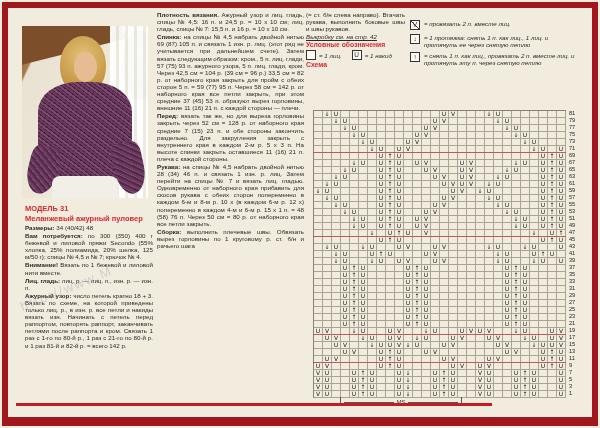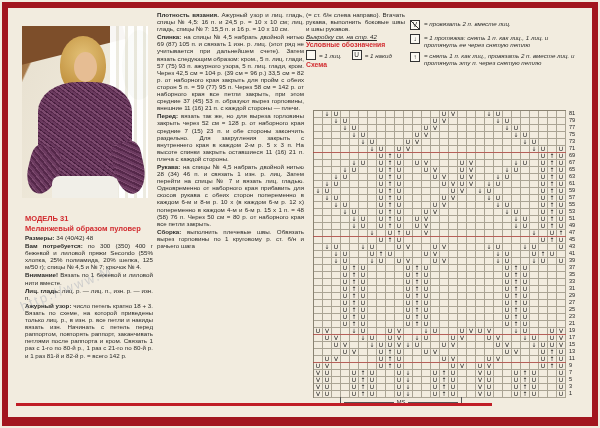--- a/index.html
+++ b/index.html
@@ -22,21 +22,21 @@
   .photo .sleeve-l{position:absolute;left:6px;top:120px;width:30px;height:48px;transform:rotate(14deg);border-radius:30% 30% 60% 60%;
          background:repeating-linear-gradient(37deg,#6b3a5f 0 2px,#55284a 2px 4px,#7c4a6e 4px 5px);}
   .photo .sleeve-r{position:absolute;left:92px;top:116px;width:30px;height:52px;transform:rotate(-12deg);border-radius:30% 30% 60% 60%;
          background:repeating-linear-gradient(37deg,#6b3a5f 0 2px,#55284a 2px 4px,#7c4a6e 4px 5px);}
   .photo .skirt{position:absolute;left:30px;top:150px;width:66px;height:22px;background:#f1efe8;border-radius:8px 8px 0 0;}
 
   
   .col{position:absolute;text-align:justify;font-size:6.2px;line-height:7.1px;}
   .col p{margin:0 0 1px 0;}
   .col b{font-weight:bold;}
-  .col-left{left:25px;top:214px;width:128px;height:200px;overflow:hidden;}
+  .col-left{left:25px;top:204px;width:128px;height:200px;overflow:hidden;}
   .col-mid{left:157px;top:11px;width:147px;height:390px;overflow:hidden;}
   .col-right{left:306px;top:11px;width:99px;height:100px;overflow:hidden;}
   .red{color:#d22b2f;font-weight:bold;}
   .model-title{font-size:7.5px;line-height:9px;margin:0;}
   .model-sub{font-size:7.5px;line-height:9px;margin:0 0 7px 0;}
   .pattern-ref{font-style:italic;text-decoration:underline;}
   .h-red{font-size:6.8px;margin:5px 0 3px 0;}
 
   
   .inline-legend{display:flex;gap:10px;align-items:center;margin:2px 0 1px 0;}
@@ -81,21 +81,21 @@
     <div class="hair"></div>
     <div class="face"></div>
     <div class="sweater"></div>
     <div class="sleeve-l"></div>
     <div class="sleeve-r"></div>
     <div class="skirt"></div>
   </div>
 
   <div class="col col-left">
     <p class="red model-title">МОДЕЛЬ 31</p>
-    <p class="red model-sub">Меланжевый образом пуловер</p>
+    <p class="red model-sub">Меланжевый ажурный пуловер</p>
     <div id="leftParas">
         <p><b>Размеры: </b><span>34 (40/42) 48</span></p>
         <p><b>Вам потребуется: </b><span>по 300 (350) 400 г бежевой и лиловой пряжи Secondo (55% хлопка, 25% полиамида, 20% шелка, 125 м/50 г); спицы № 4,5 и № 7; крючок № 4.</span></p>
         <p><b>Внимание! </b><span>Вязать по 1 бежевой и лиловой нити вместе.</span></p>
         <p><b>Лиц. гладь: </b><span>лиц. р. — лиц. п., изн. р. — изн. п.</span></p>
         <p><b>Ажурный узор: </b><span>число петель кратно 18 + 3. Вязать по схеме, на которой приведены только лиц. р., в изн. р. все петли и накиды вязать изн. Начинать с петель перед раппортом, повторять раппорт, заканчивать петлями после раппорта и кром. Связать 1 раз с 1-го по 80-й р., 1 раз с 21-го по 80-й р. и 1 раз 81-й и 82-й р. = всего 142 р.</span></p>
       </div>
   </div>
 
   <div class="col col-mid" id="midParas">

